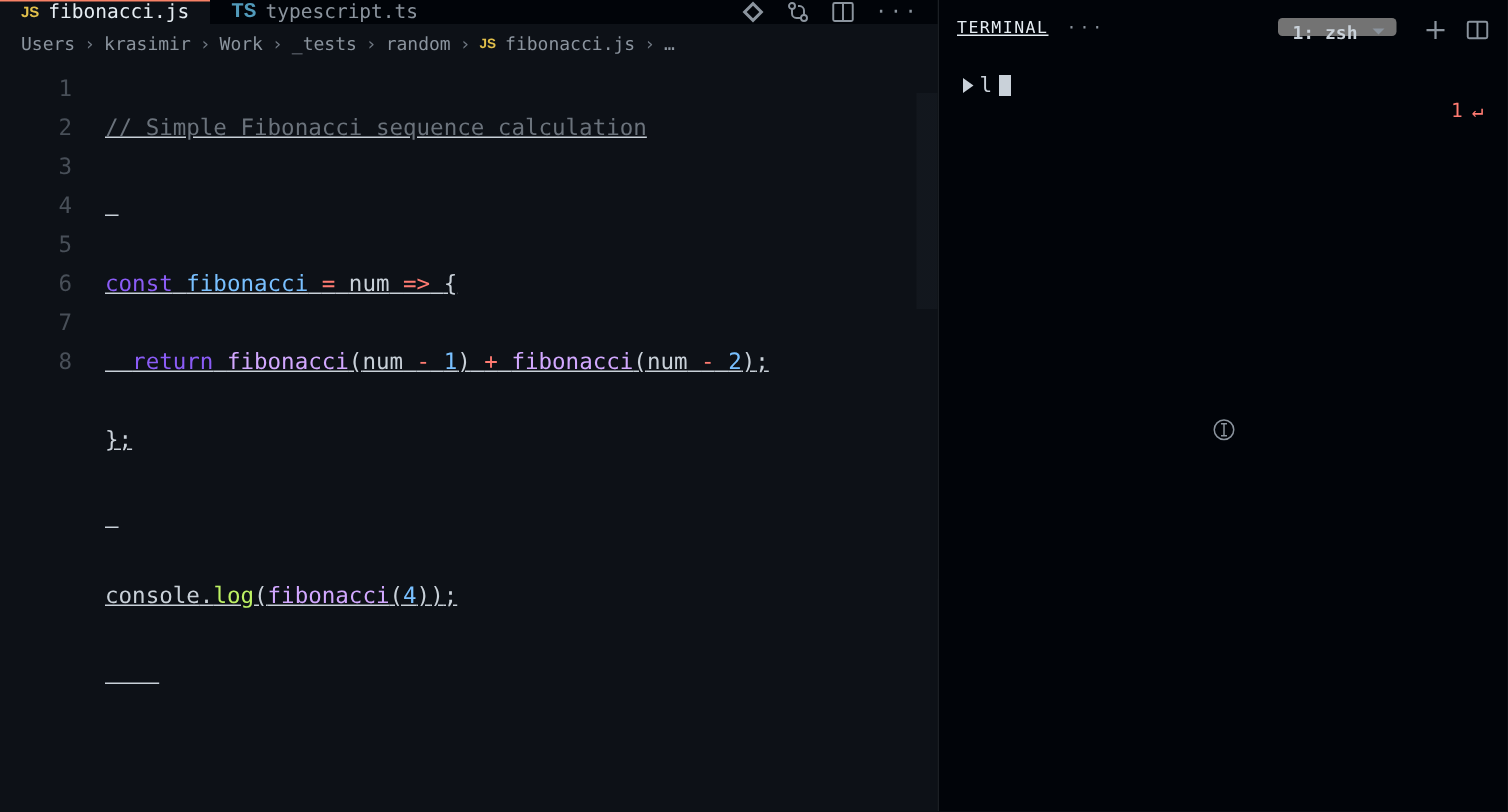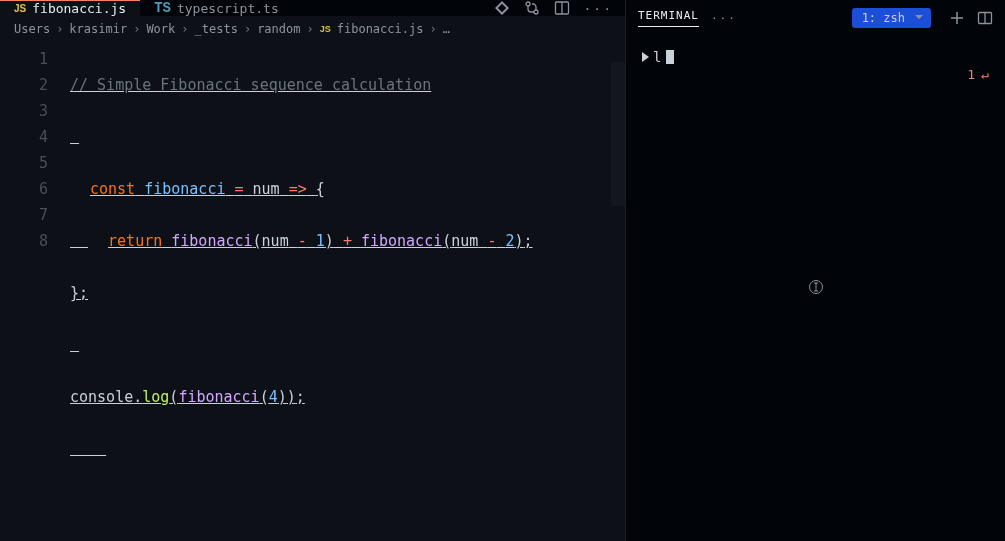--- a/index.html
+++ b/index.html
@@ -25,32 +25,32 @@
   .icon-btn { cursor:pointer; color:#8b949e; }
   
   .breadcrumb { height:26px; display:flex; align-items:center; gap:6px; padding:12px 14px; font-size:12px; color:#8b949e;}
   .breadcrumb .sep { color:#6e7680; }
   .breadcrumb .bc-icon { color:#e2c04b; font-size:9px; font-weight:bold; font-family:sans-serif;}
   
   .code-area { flex:1; display:flex; font-family:"Menlo","Consolas",monospace; font-size:15px; line-height:26px; padding-top:4px;}
   .gutter { width:70px; text-align:right; padding-right:22px; color:#484f58; user-select:none;}
   .code { flex:1; white-space:pre; color:#c9d1d9; position:relative;text-decoration:underline;}
   .tok-comment { color:#6b737c; }
-  .tok-keyword { color:#f97316;margin-left:20px; }
+  .tok-keyword { color:#8b5cf6; }
   .tok-func { color:#79c0ff; }
   .tok-operator { color:#ff7b72; }
   .tok-number { color:#79c0ff; }
   .tok-method { color:#bef264; }
   .tok-call { color:#d2a8ff; }
   
   .minimap { position:absolute; right:0; top:62px; width:14px; height:360px; background:linear-gradient(#161b22 0 40%, transparent 40%); opacity:.6;}
   
-  .term-header { height:36px; display:flex; align-items:center; padding:0 12px; gap:12px; color:#8b949e; font-size:11px;}
+  .term-header { height:36px; display:flex; padding:12px 12px; gap:12px; color:#8b949e; font-size:11px;}
   .term-tab { letter-spacing:1px; color:#e6edf3; border-bottom:1px solid #e6edf3; padding-bottom:4px;}
-  .term-select { background:#1d4ed8; color:#c9d1d9; padding:3px 26px 3px 10px; border-radius:3px; font-size:12px; position:relative; cursor:pointer;}
+  .term-select { background:#737373; color:#c9d1d9; padding:3px 26px 3px 10px; border-radius:3px; font-size:12px; position:relative; cursor:pointer;font-weight:bold;}
   .term-select::after { content:""; position:absolute; right:8px; top:7px; width:0;height:0;border-left:4px solid transparent;border-right:4px solid transparent;border-top:4px solid #8b949e;}
   .term-actions { display:flex; gap:12px; margin-left:6px;}
   
   .term-body { flex:1; padding:12px 16px; font-family:"Menlo","Consolas",monospace; font-size:14px; line-height:18px; position:relative;}
   .term-path { color:#58a6ff; font-weight:bold;}
   .term-prompt-row { display:flex; align-items:center; gap:4px; }
   .term-cmd { color:#c9d1d9; }
   .term-status { position:absolute; right:16px; top:30px; color:#ff7b72; font-size:13px; display:flex; align-items:center; gap:6px;}
   .triangle { display:inline-block; width:0;height:0;border-top:5px solid transparent;border-bottom:5px solid transparent;border-left:7px solid #c9d1d9;}
   .cursor-block { display:inline-block; width:8px; height:14px; background:#c9d1d9; vertical-align:middle; margin-left:1px;}

